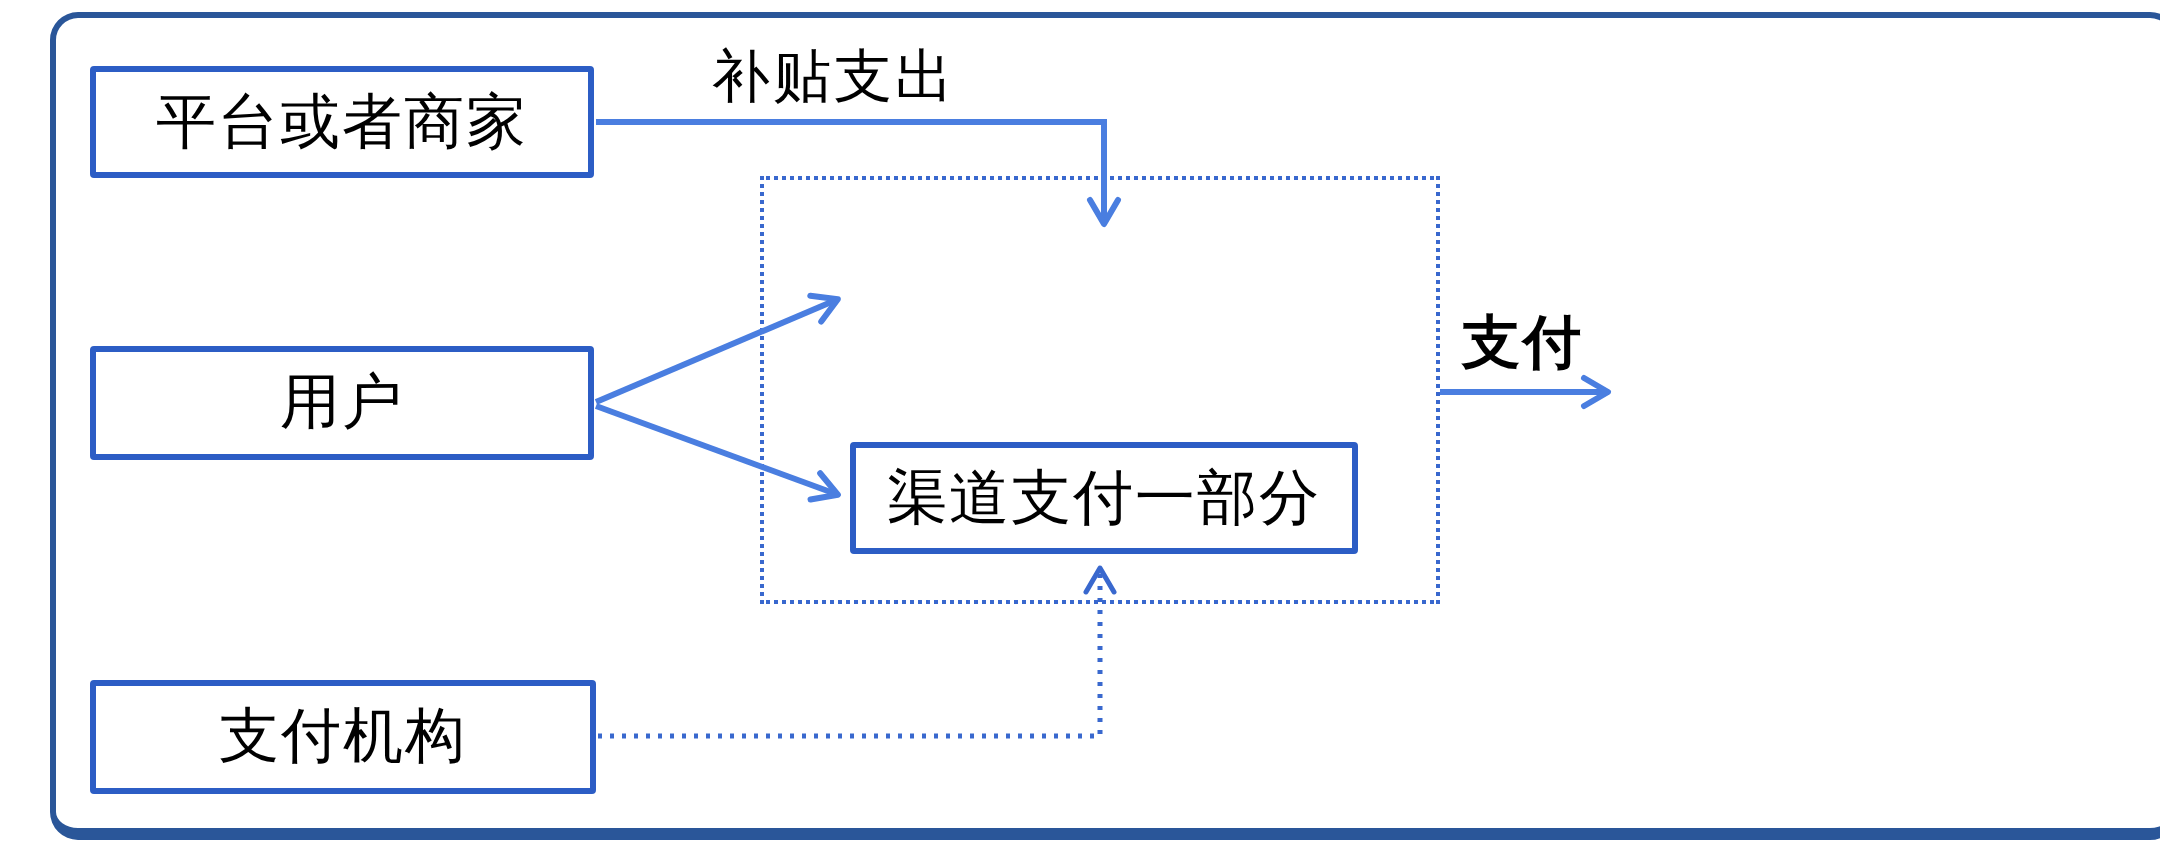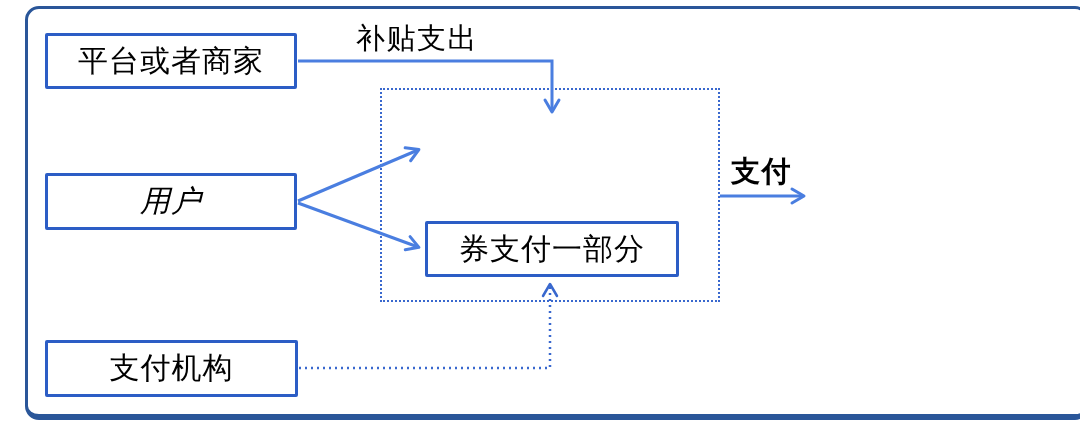--- a/index.html
+++ b/index.html
@@ -38,21 +38,21 @@
     border-radius: 2px;
     display: flex;
     align-items: center;
     justify-content: center;
     font-size: 30px;
     letter-spacing: 1px;
     color: var(--text);
     z-index: 3;
   }
   .node-platform        { left: 28px;  top: 33px;  width: 252px; height: 56px; }
-  .node-user            { left: 28px;  top: 173px; width: 252px; height: 57px; font-style: italic; }
+  .node-user            { left: 28px;  top: 173px; width: 252px; height: 57px; }
   .node-payment-inst    { left: 28px;  top: 340px; width: 253px; height: 57px; }
   .node-coupon          { left: 408px; top: 118px; width: 254px; height: 57px; }
   .node-channel         { left: 408px; top: 221px; width: 254px; height: 56px; }
   .node-total           { left: 790px; top: 163px; width: 253px; height: 57px; }
   .group-dotted {
     position: absolute;
     left: 363px; top: 88px; width: 340px; height: 214px;
     border: 2px dotted var(--dotted);
     background: transparent;
     z-index: 1;
@@ -136,20 +136,20 @@
   <div class="node node-user">
     <span>用户</span>
   </div>
 
   <div class="node node-payment-inst">
     <span>支付机构</span>
   </div>
 
 
   <div class="node node-channel">
-    <span>券支付一部分</span>
+    <span>渠道支付一部分</span>
   </div>
 
 
   <div class="edge-label label-subsidy">补贴支出</div>
   <div class="edge-label label-pay">支付</div>
 
 </div>
 
 </body></html>

